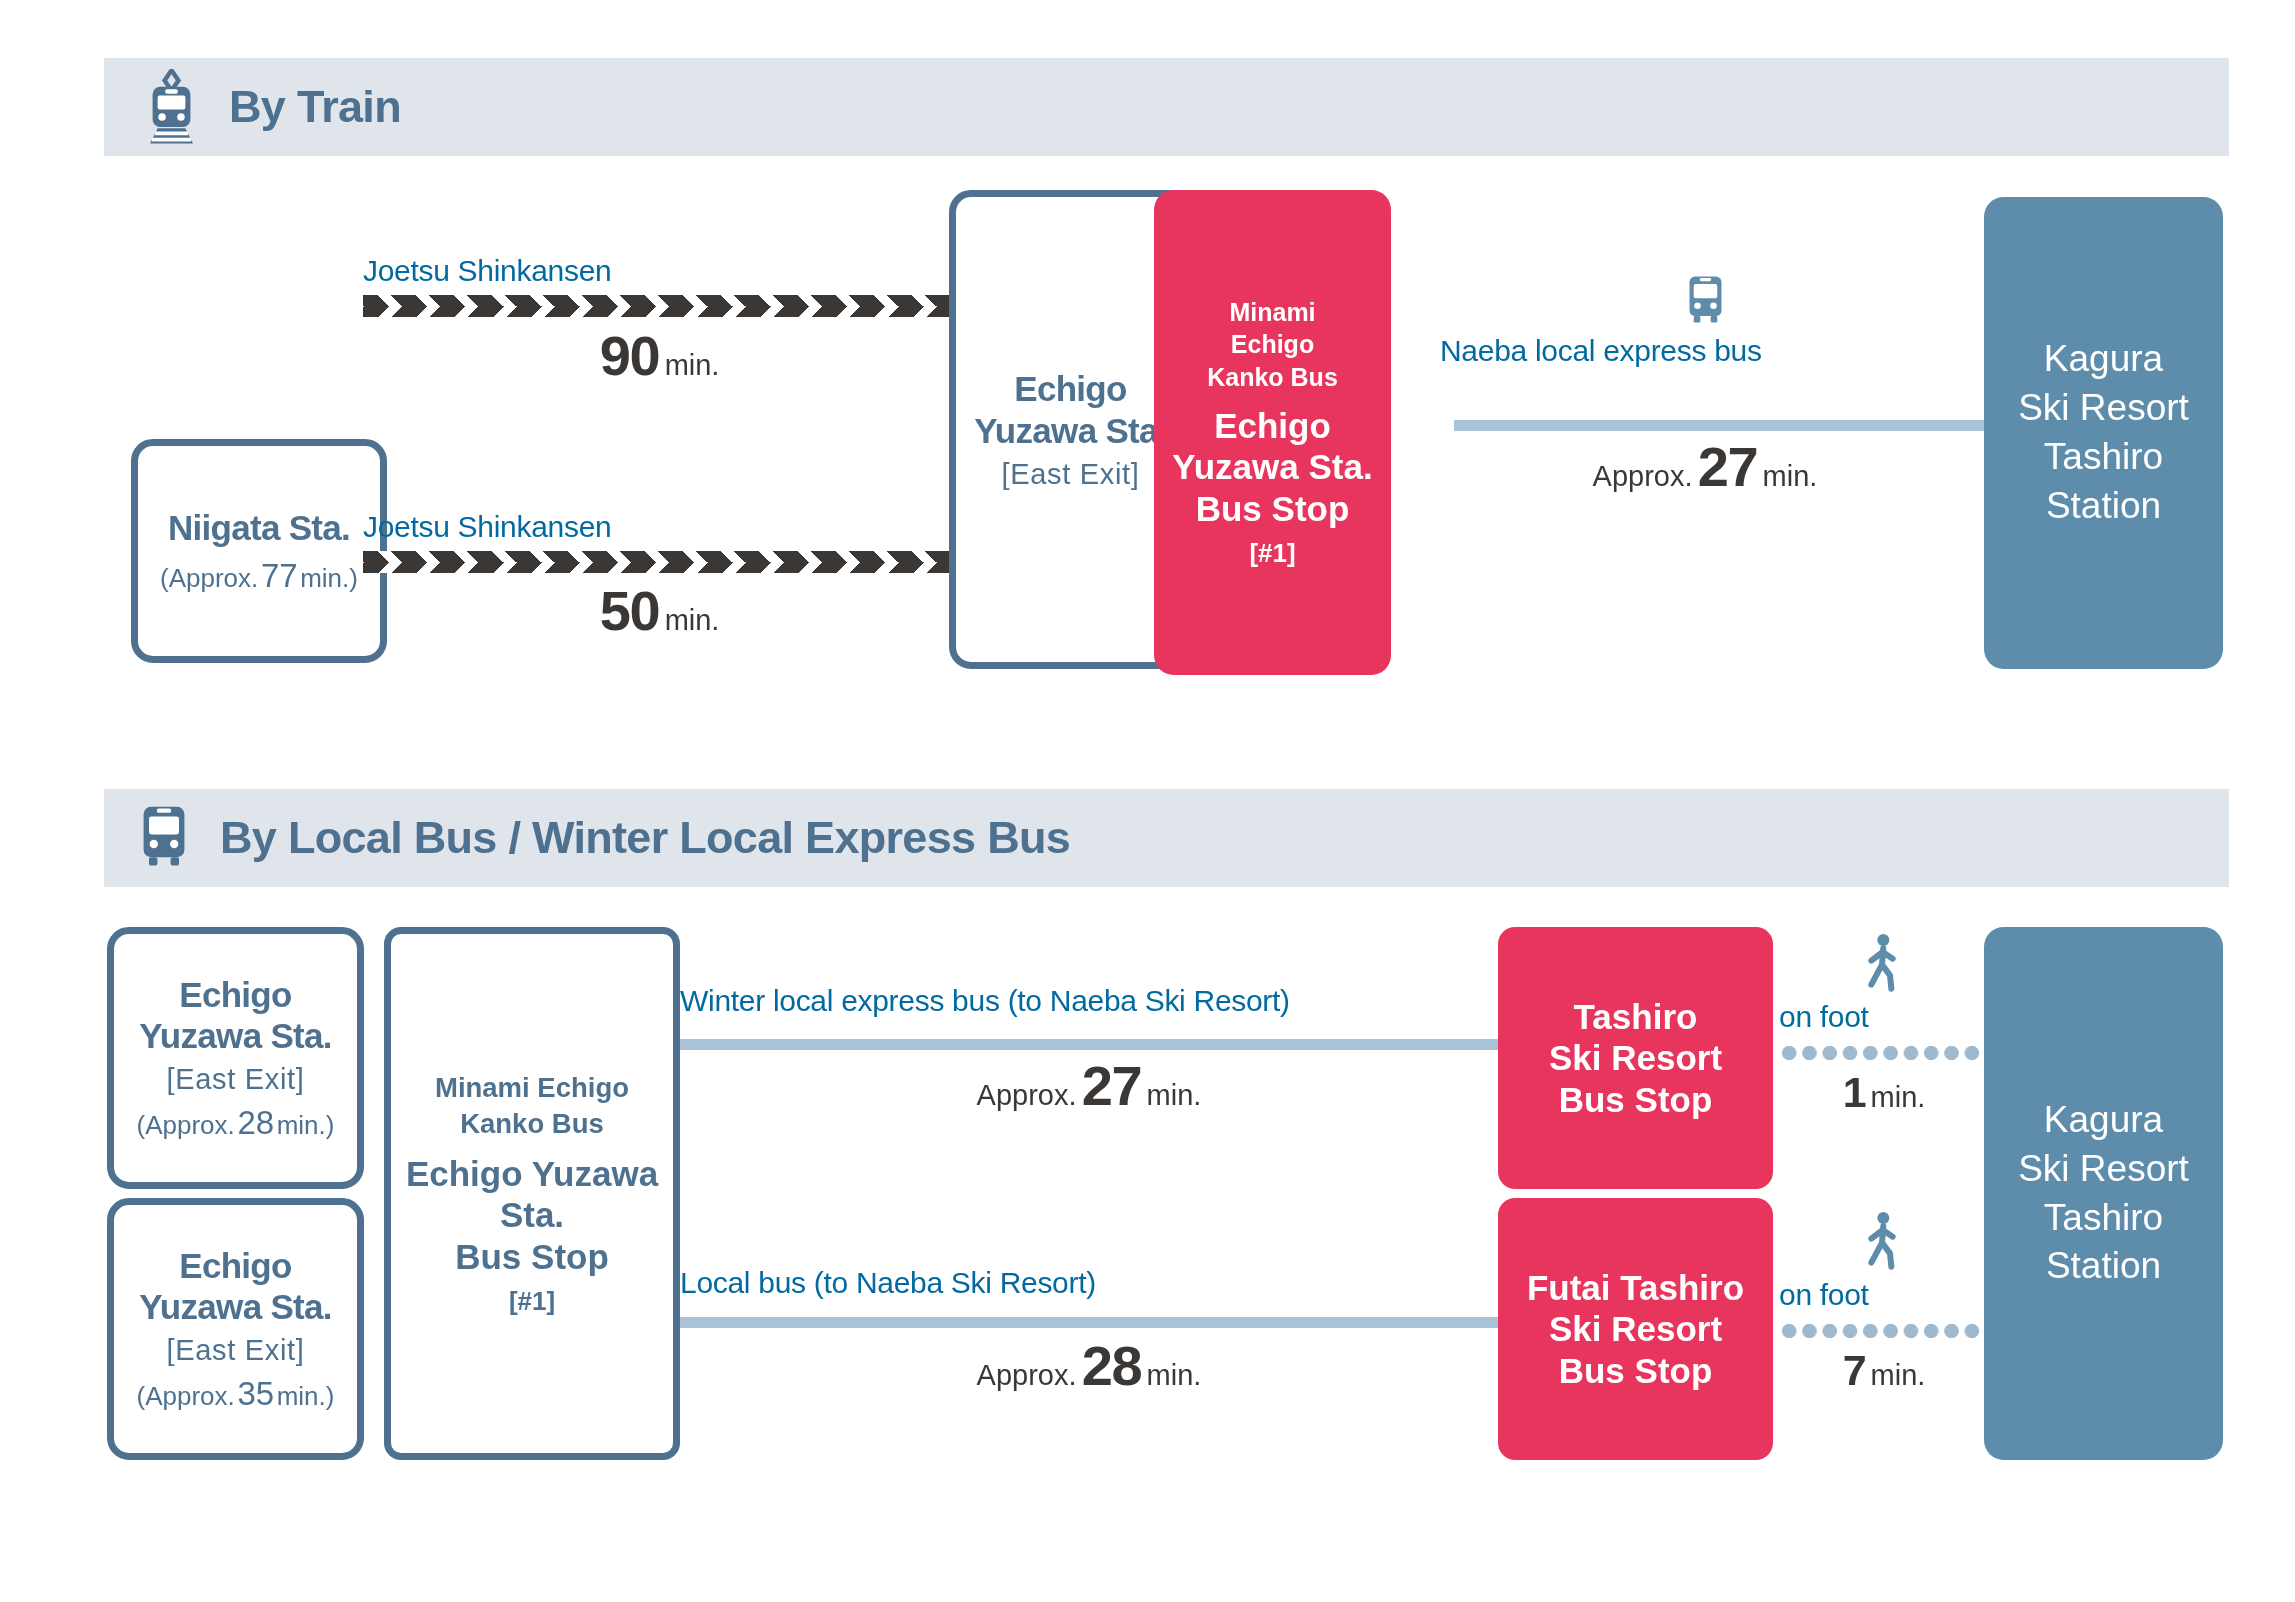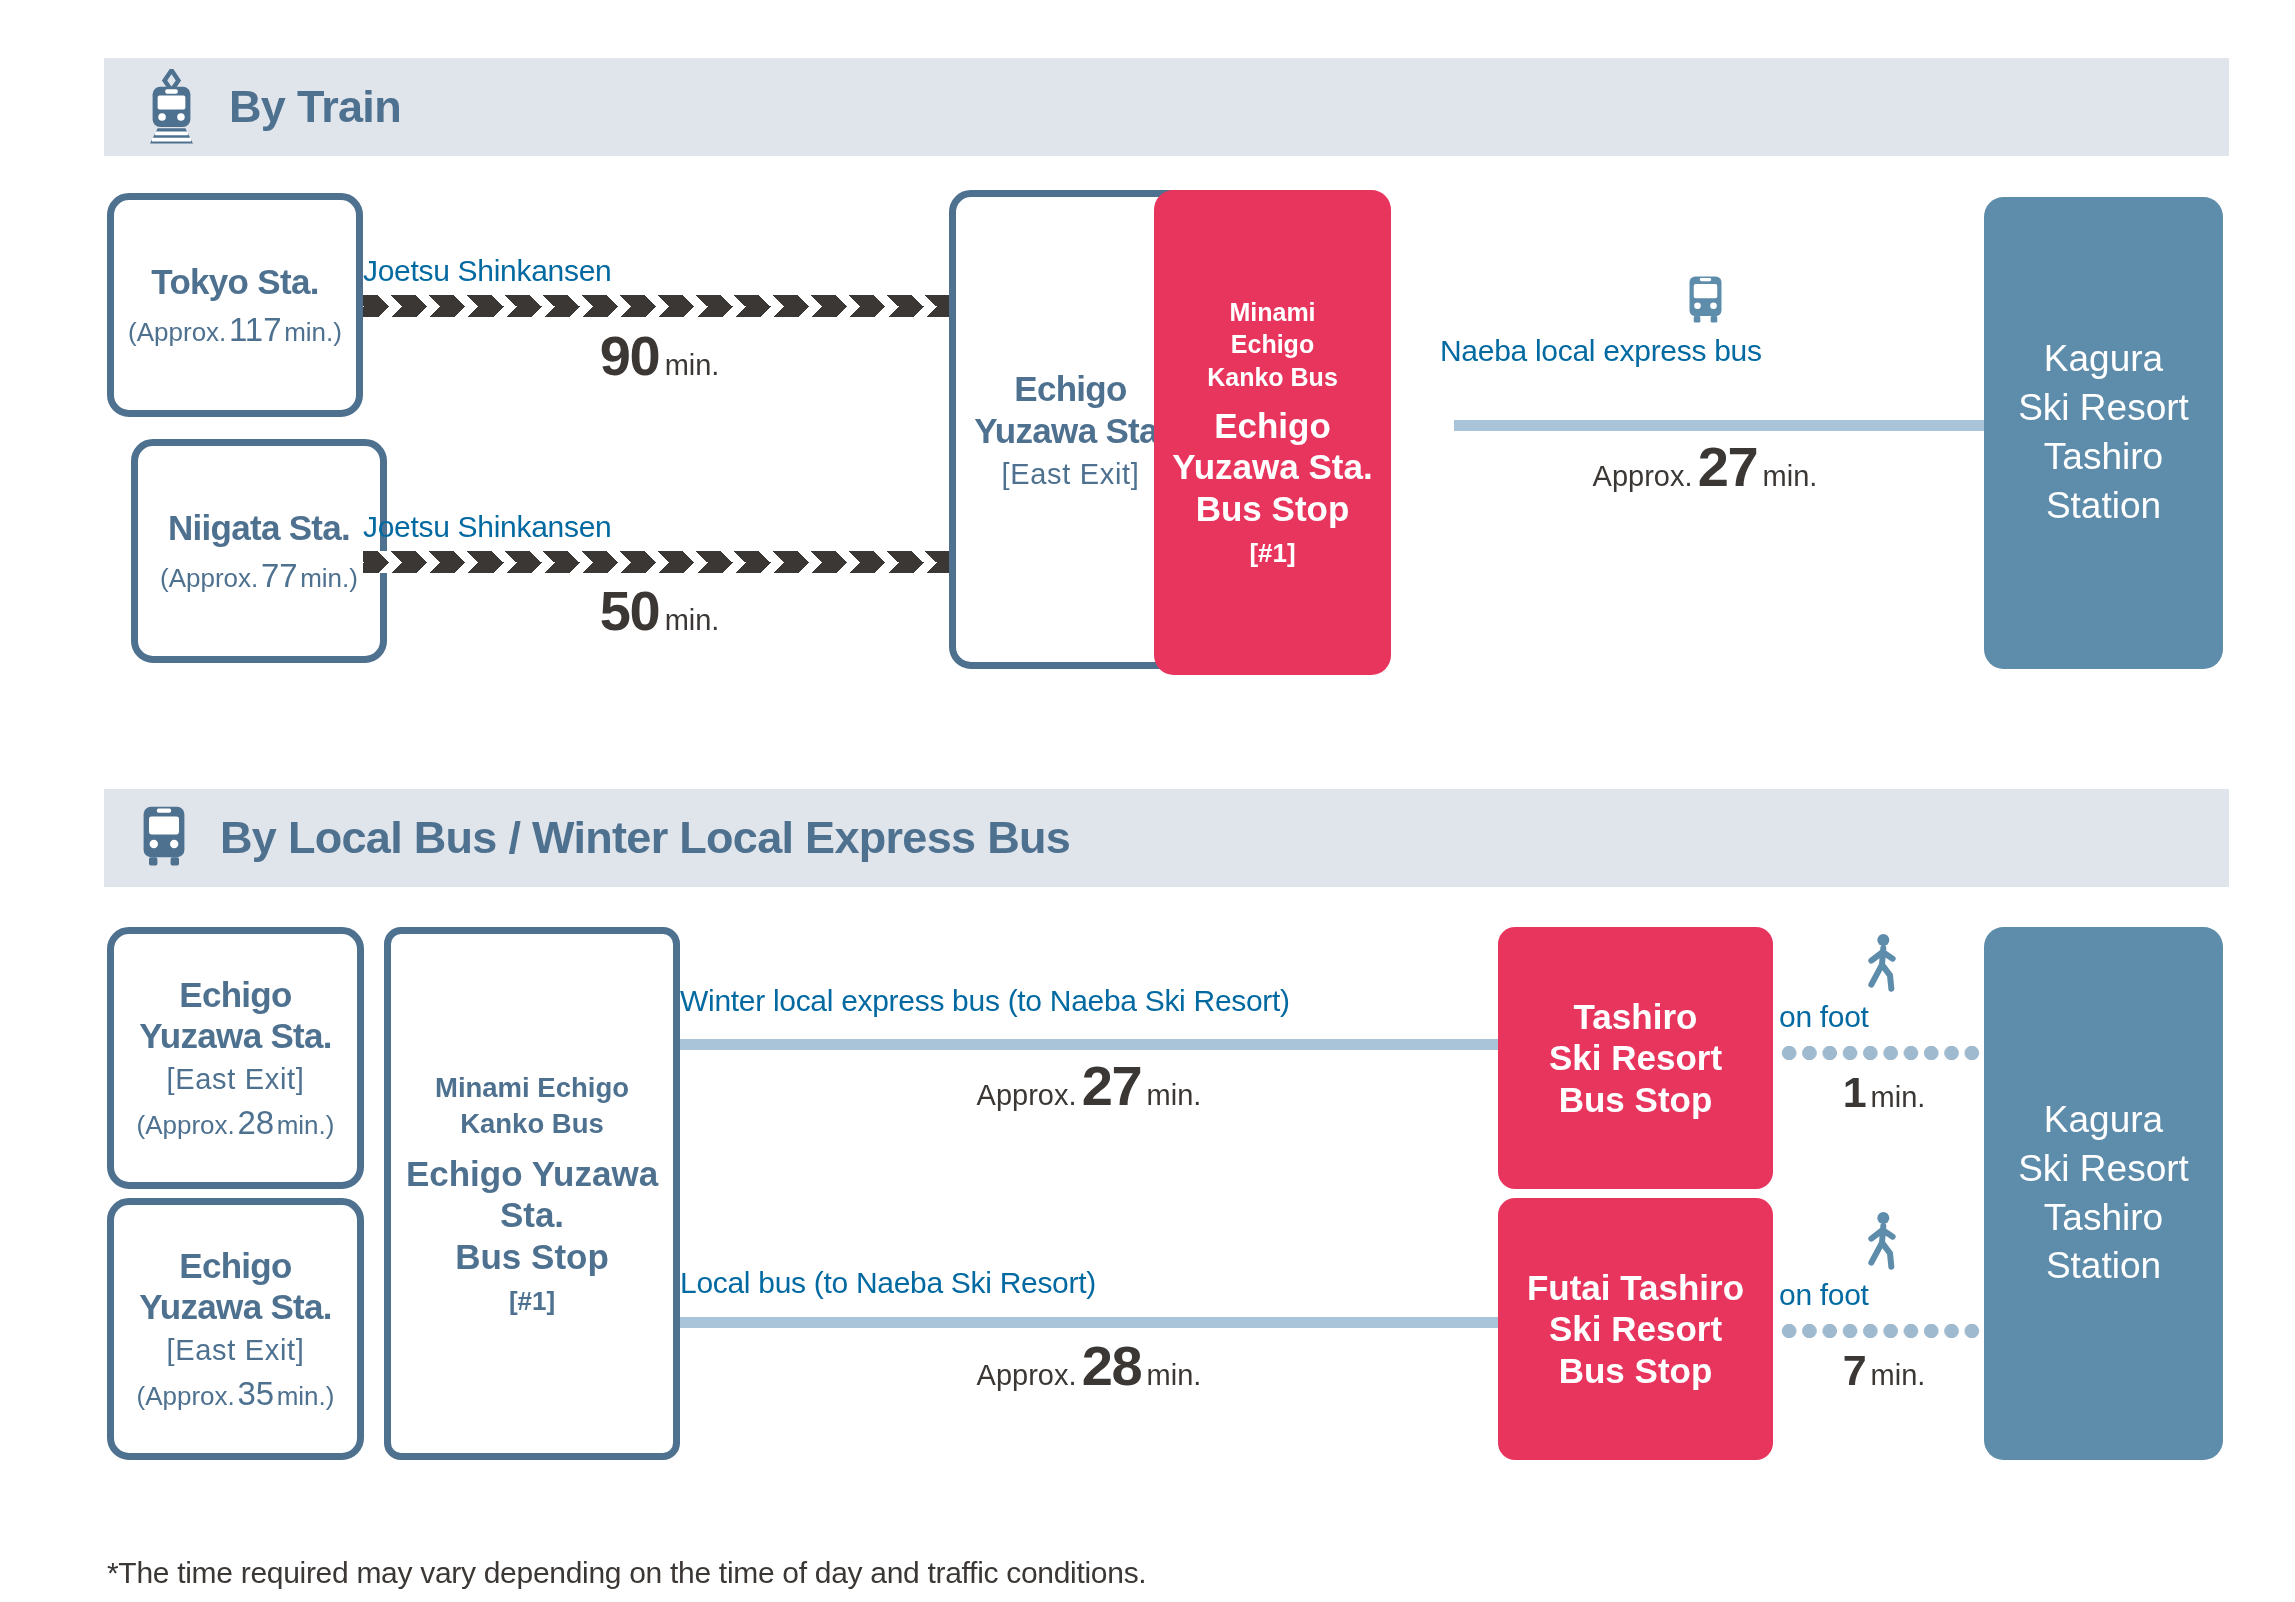--- a/index.html
+++ b/index.html
@@ -75,24 +75,20 @@
         <circle cx="35" cy="76" r="6" fill="#ffffff"></circle>
         <circle cx="65" cy="76" r="6" fill="#ffffff"></circle>
         <path d="M28 94 L72 94 L84 118 L16 118 Z" fill="#4E7190"></path>
         <path d="M24 102 L76 102" stroke="#ffffff" stroke-width="6"></path>
         <path d="M19 112 L81 112" stroke="#ffffff" stroke-width="6"></path>
       </svg>
     </span>
     <span class="band-title">By Train</span>
   </div>
 
-  <div class="abs obox" style="left:107px; top:193px; width:256px; height:224px;">
-    <div class="sname">Tokyo Sta.</div>
-    <div class="sapprox"><span>(Approx.</span><span class="num">117</span><span>min.)</span></div>
-  </div>
 
   <div class="abs obox" style="left:107px; top:439px; width:256px; height:224px;margin-left:24px;">
     <div class="sname">Niigata Sta.</div>
     <div class="sapprox"><span>(Approx.</span><span class="num">77</span><span>min.)</span></div>
   </div>
 
   <div class="abs rlabel" style="left:363px; top:252px; width:588px;">Joetsu Shinkansen</div>
   <div class="abs chev" style="left:363px; top:295px; width:588px; height:22px;"></div>
   <div class="abs dur" style="left:363px; top:323px; width:588px;">
     <span class="big">90</span>
@@ -260,16 +256,15 @@
     <span class="unit">min.</span>
   </div>
 
   <div class="abs bluebox" style="left:1984px; top:927px; width:239px; height:533px;">
     <div>Kagura</div>
     <div>Ski Resort</div>
     <div>Tashiro</div>
     <div>Station</div>
   </div>
 
-  <div class="abs footnote" style="left:107px; top:1556px; width:2099px;">*The time required may vary depending on the time of day and traffic conditions.</div>
 
 </div>
 
 
 </body></html>

